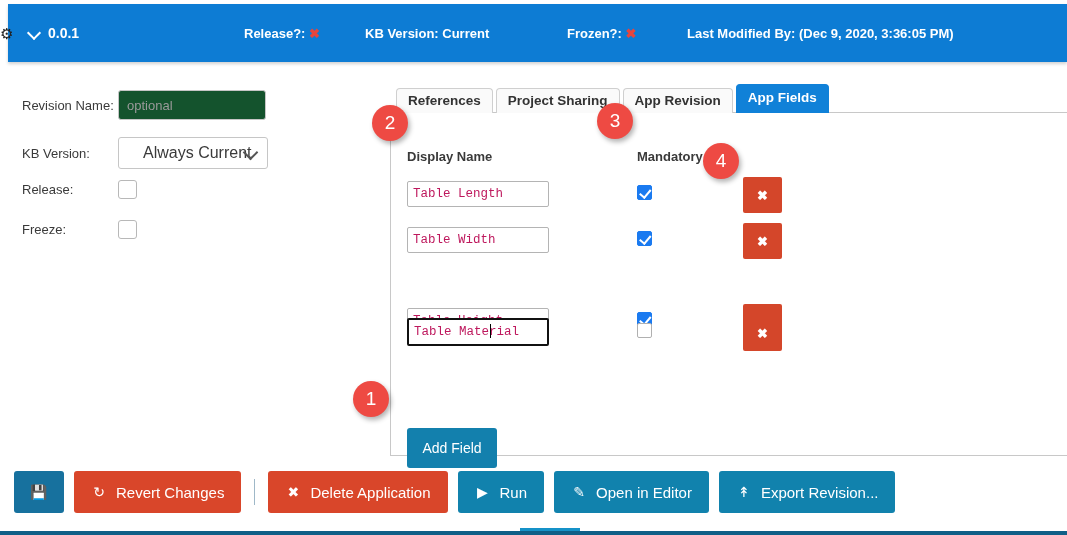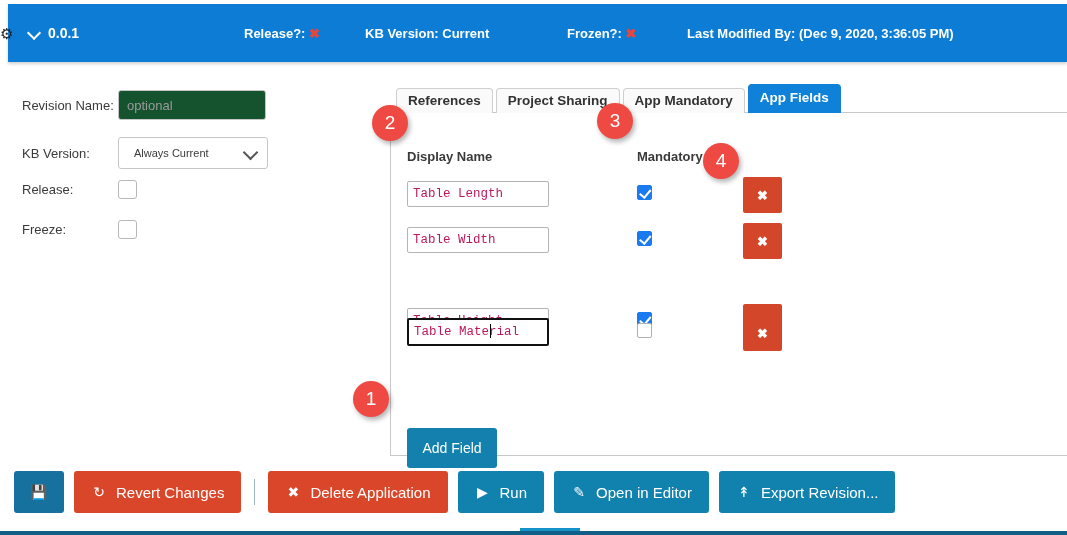--- a/index.html
+++ b/index.html
@@ -114,23 +114,23 @@
 
   .select-wrap {
     position: relative;
     width: 150px; height: 32px;
   }
   .select-box {
     width: 150px; height: 32px;
     border: 1px solid #c6c6c6;
     border-radius: 3px;
     background: #fff;
-    font-size: 11px;
+    font-size: 16px;
     color: #3a3a3a;
-    padding-left: 15px;
+    padding-left: 24px;
     line-height: 30px;
   }
   .select-caret {
     position: absolute;
     right: 11px; top: 10px;
     width: 12px; height: 12px;
   }
   .select-caret::before {
     content: "";
     position: absolute;
@@ -425,21 +425,21 @@
       <div class="form-label">Freeze:</div>
       <div class="plain-checkbox"></div>
     </div>
   </div>
 
   <div class="tab-area">
 
     <div class="tab-strip">
       <div class="tab">References</div>
       <div class="tab">Project Sharing</div>
-      <div class="tab">App Mandatory</div>
+      <div class="tab">App Revision</div>
       <div class="tab tab-active">App Fields</div>
     </div>
 
     <div class="tab-panel">
 
       <div class="col-head col-head-name">Display Name</div>
       <div class="col-head col-head-mand">Mandatory</div>
 
       <div class="field-row fr0">
         <input class="field-name-input" type="text" value="Table Length" style="">

